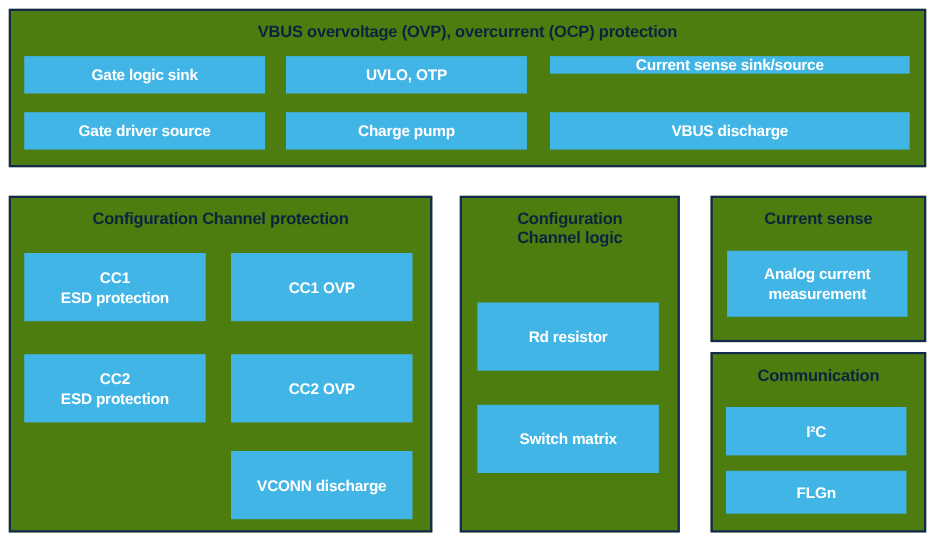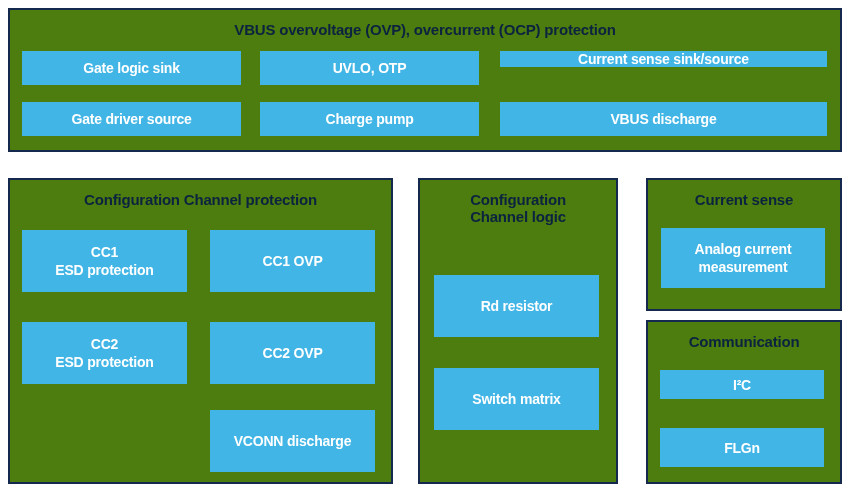--- a/index.html
+++ b/index.html
@@ -68,21 +68,21 @@
   .b-p6 { left: 200px; top: 230px; width: 165px; height: 62px; }
 
   
   .b-l1 { left: 14px; top: 95px;  width: 165px; height: 62px; }
   .b-l2 { left: 14px; top: 188px; width: 165px; height: 62px; }
 
   
   .b-s1 { left: 13px; top: 48px; width: 164px; height: 60px; }
 
   
-  .b-c1 { left: 12px; top: 48px;  width: 164px; height: 29px; }
+  .b-c1 { left: 12px; top: 48px;  width: 164px; height: 44px; }
   .b-c2 { left: 12px; top: 106px; width: 164px; height: 39px; }
 </style>
 </head>
 <body>
 
 <div class="canvas">
 
   <div class="group g-vbus">
     <div class="gtitle">VBUS overvoltage (OVP), overcurrent (OCP) protection</div>
     <div class="blk b-v1">Gate logic sink</div>

